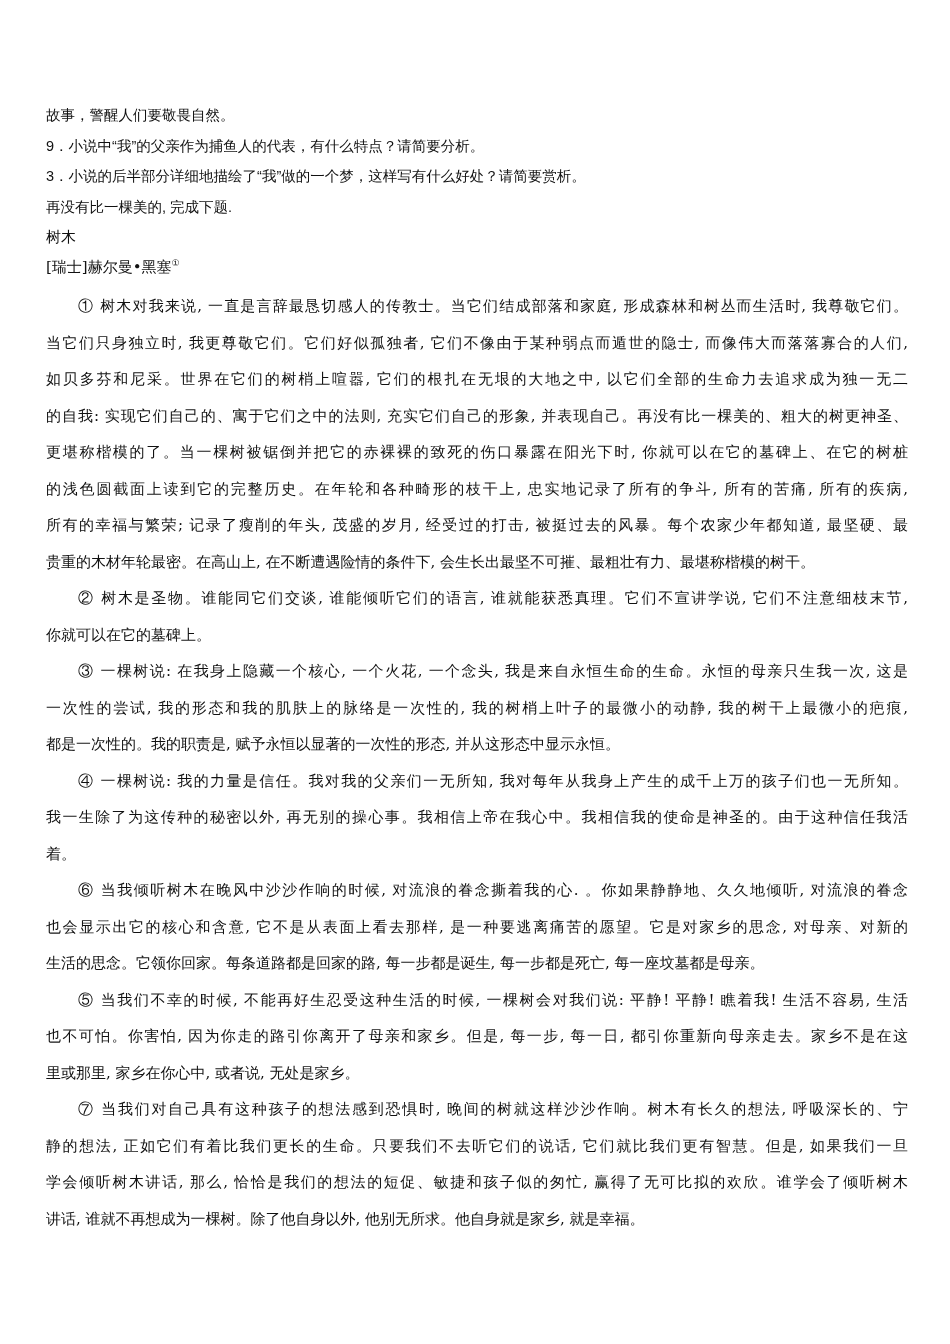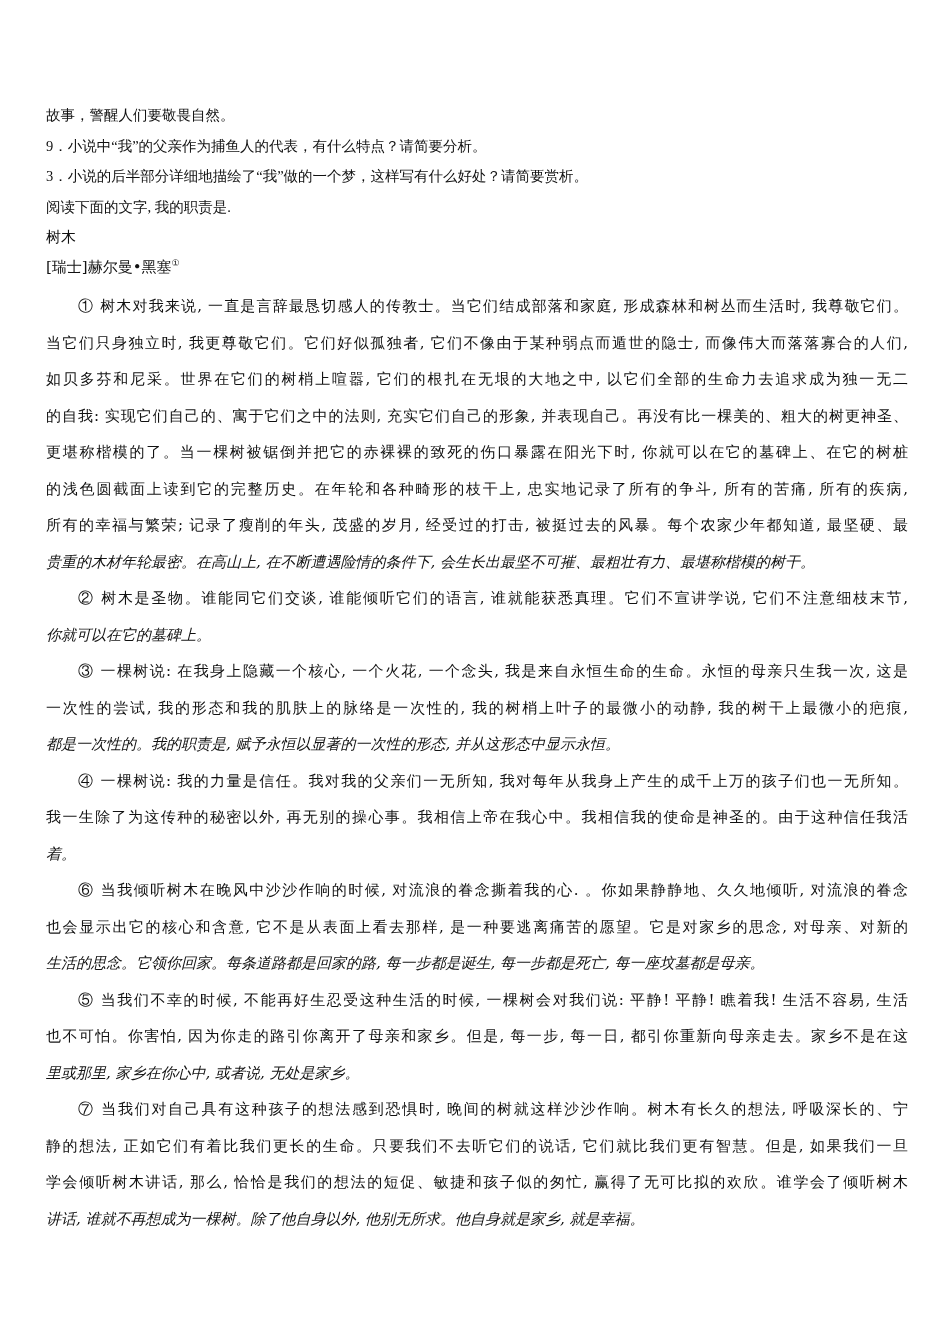--- a/index.html
+++ b/index.html
@@ -6,37 +6,37 @@
   body { width: 950px; height: 1344px; overflow: hidden; position: relative; }
   .page {
     position: absolute; left: 46px; top: 100px; width: 862px;
     color: #111111;
     font-family: "DejaVu Serif", "Liberation Serif", serif;
     font-size: 15px;
   }
   .line {
     height: 30px; line-height: 30px; white-space: nowrap; margin: 0;
   }
-  .q { font-family: Liberation Serif, serif; font-size: 14.5px; height: 30.5px; line-height: 30.5px; }
+  .q { font-family: Liberation Sans, sans-serif; font-size: 14.5px; height: 30.5px; line-height: 30.5px; }
   .para { margin: 0; }
   .para .line { height: 36.5px; line-height: 36.5px; text-align: justify; text-align-last: justify; }
-  .para .line.last { text-align-last: left; font-style: italic; }
+  .para .line.last { text-align-last: left; }
   .indent { padding-left: 32px; }
   .title { height: 30px; line-height: 30px; }
   .sup { font-size: 9px; vertical-align: super; line-height: 0; }
   .gap { height: 6px; }
 </style>
 </head>
 <body>
 
 <div class="page">
   <div class="line q">故事，警醒人们要敬畏自然。</div>
   <div class="line q">9．小说中“我”的父亲作为捕鱼人的代表，有什么特点？请简要分析。</div>
   <div class="line q">3．小说的后半部分详细地描绘了“我”做的一个梦，这样写有什么好处？请简要赏析。</div>
-  <div class="line q">阅读下面的文字, 我的职责是.</div>
+  <div class="line q">再没有比一棵美的, 完成下题.</div>
   <div class="line title">树木</div>
   <div class="line title"><span>[瑞士]赫尔曼•黑塞</span><span class="sup">①</span></div>
   <div class="gap"></div>
   <div id="paragraphs">
       <div class="para">
         <div class="line indent">① 树木对我来说, 一直是言辞最恳切感人的传教士。当它们结成部落和家庭, 形成森林和树丛而生活时, 我尊敬它们。</div>
         <div class="line">当它们只身独立时, 我更尊敬它们。它们好似孤独者, 它们不像由于某种弱点而遁世的隐士, 而像伟大而落落寡合的人们,</div>
         <div class="line">如贝多芬和尼采。世界在它们的树梢上喧嚣, 它们的根扎在无垠的大地之中, 以它们全部的生命力去追求成为独一无二</div>
         <div class="line">的自我: 实现它们自己的、寓于它们之中的法则, 充实它们自己的形象, 并表现自己。再没有比一棵美的、粗大的树更神圣、</div>
         <div class="line">更堪称楷模的了。当一棵树被锯倒并把它的赤裸裸的致死的伤口暴露在阳光下时, 你就可以在它的墓碑上、在它的树桩</div>

